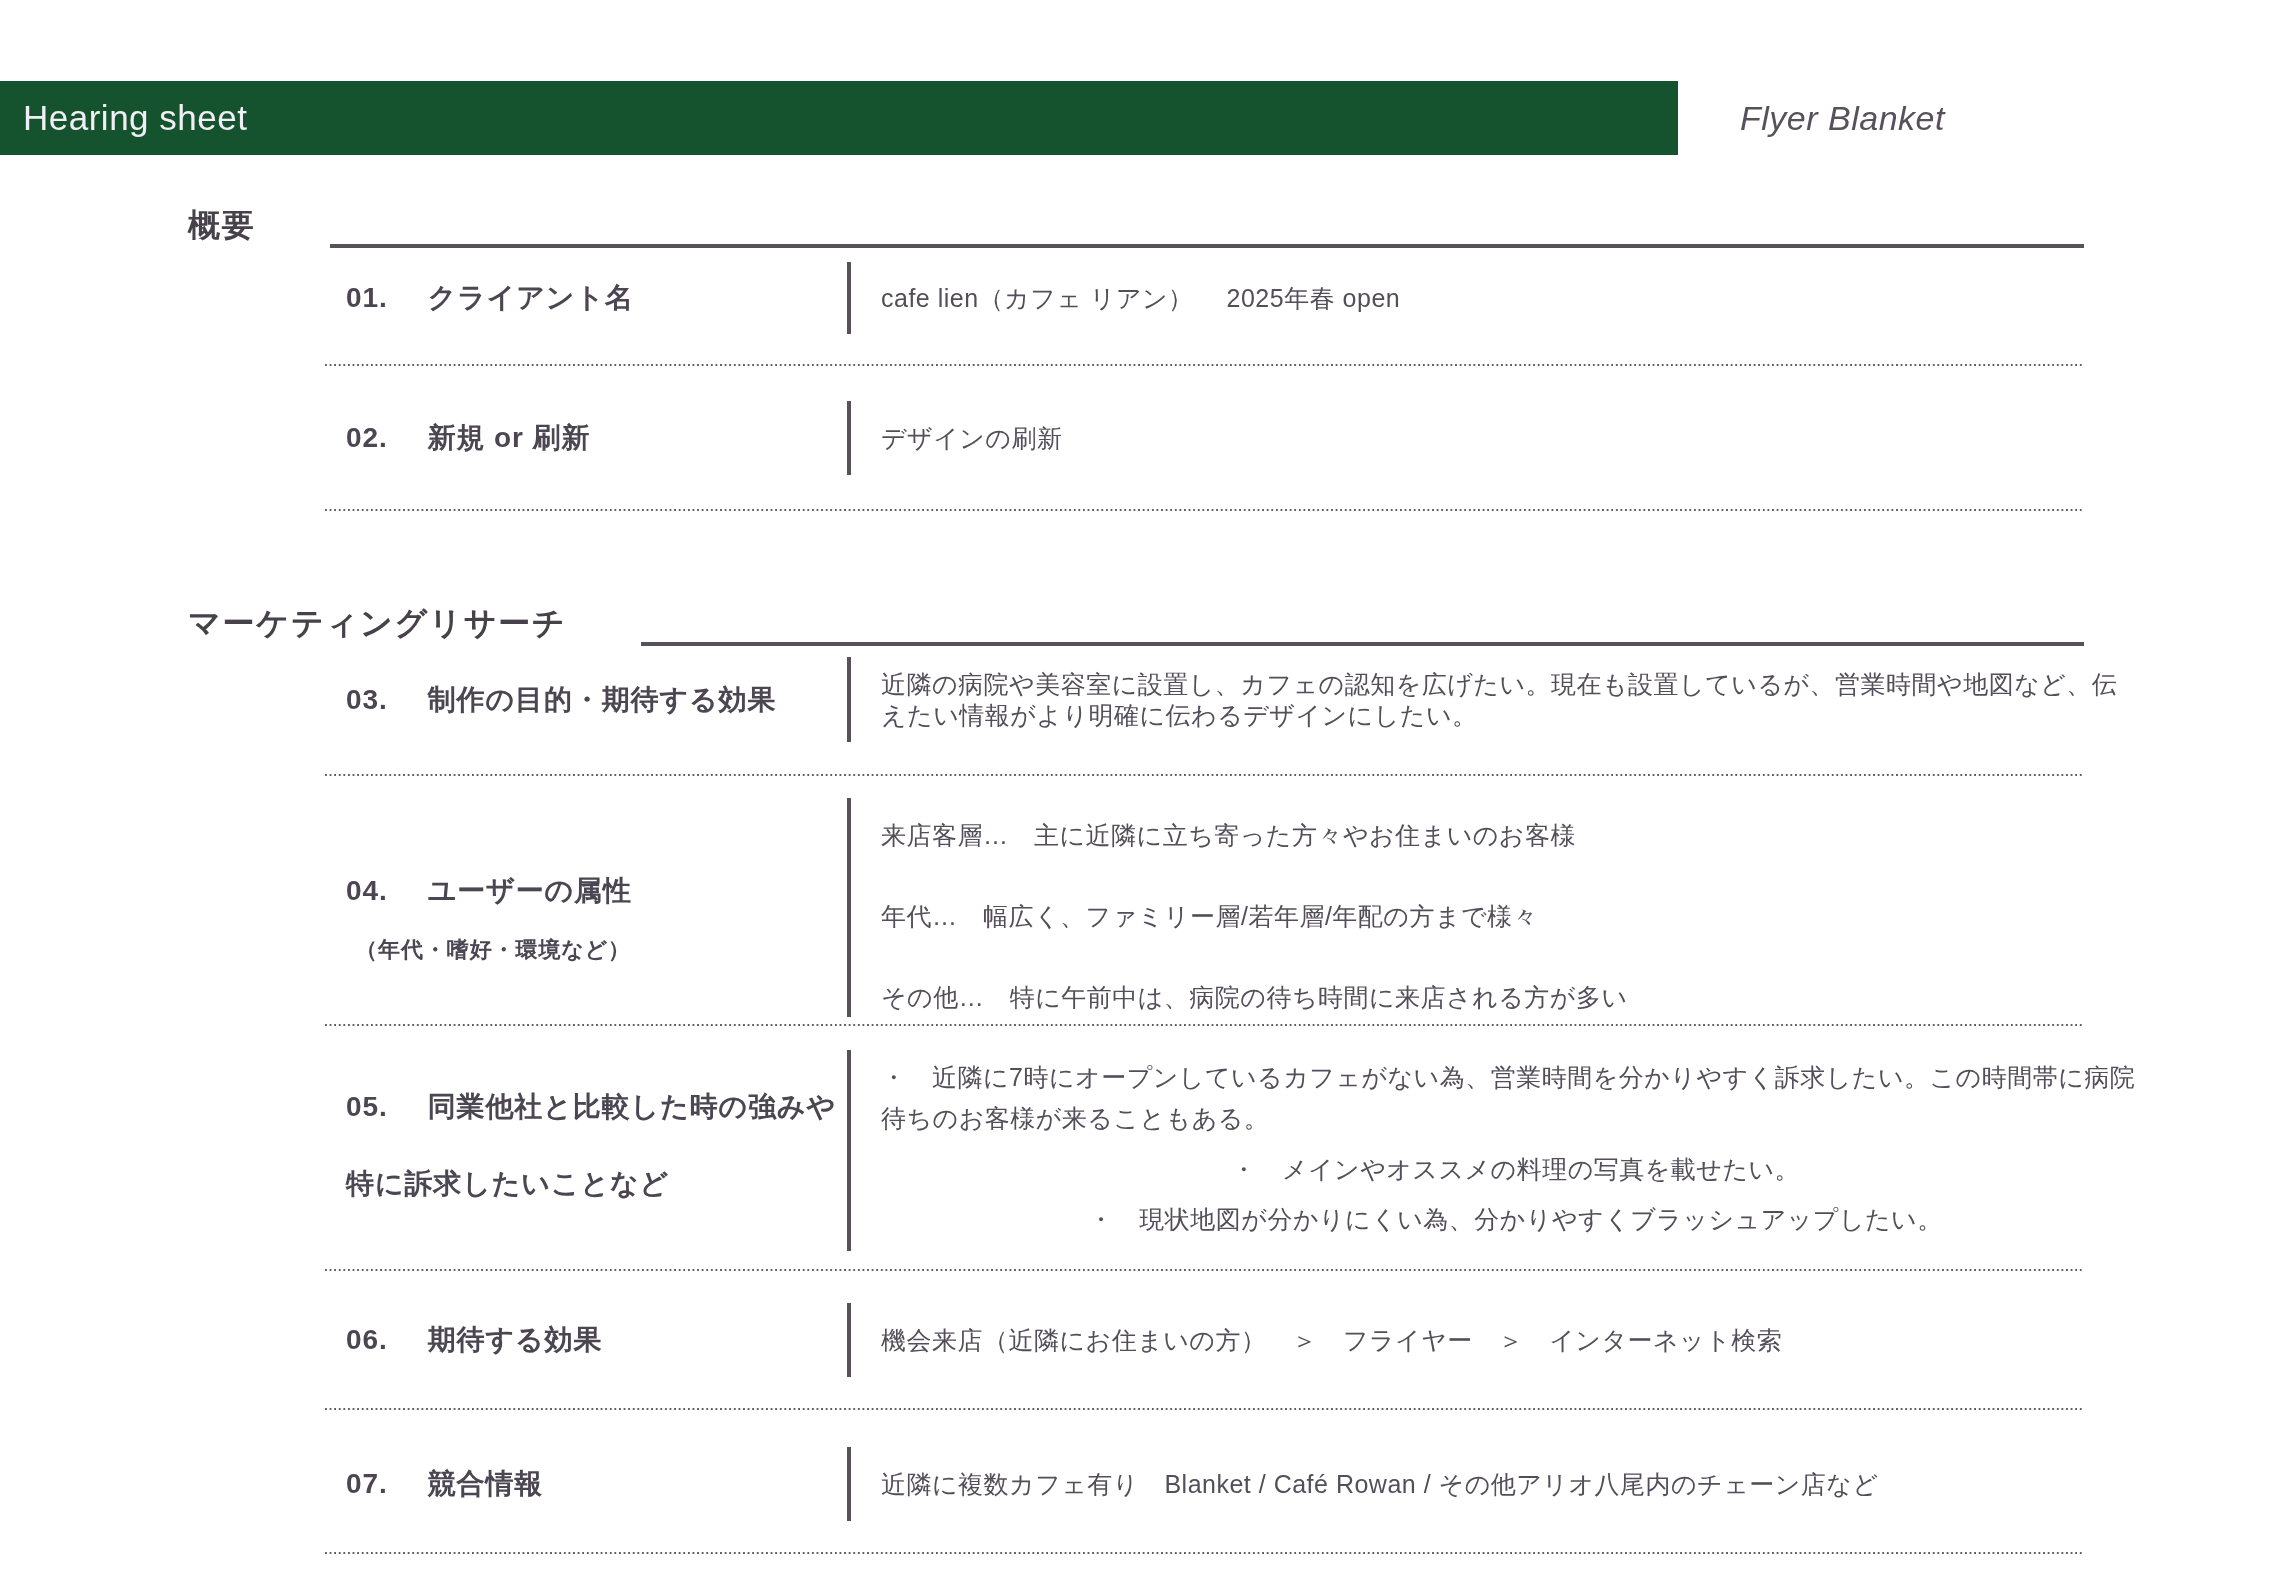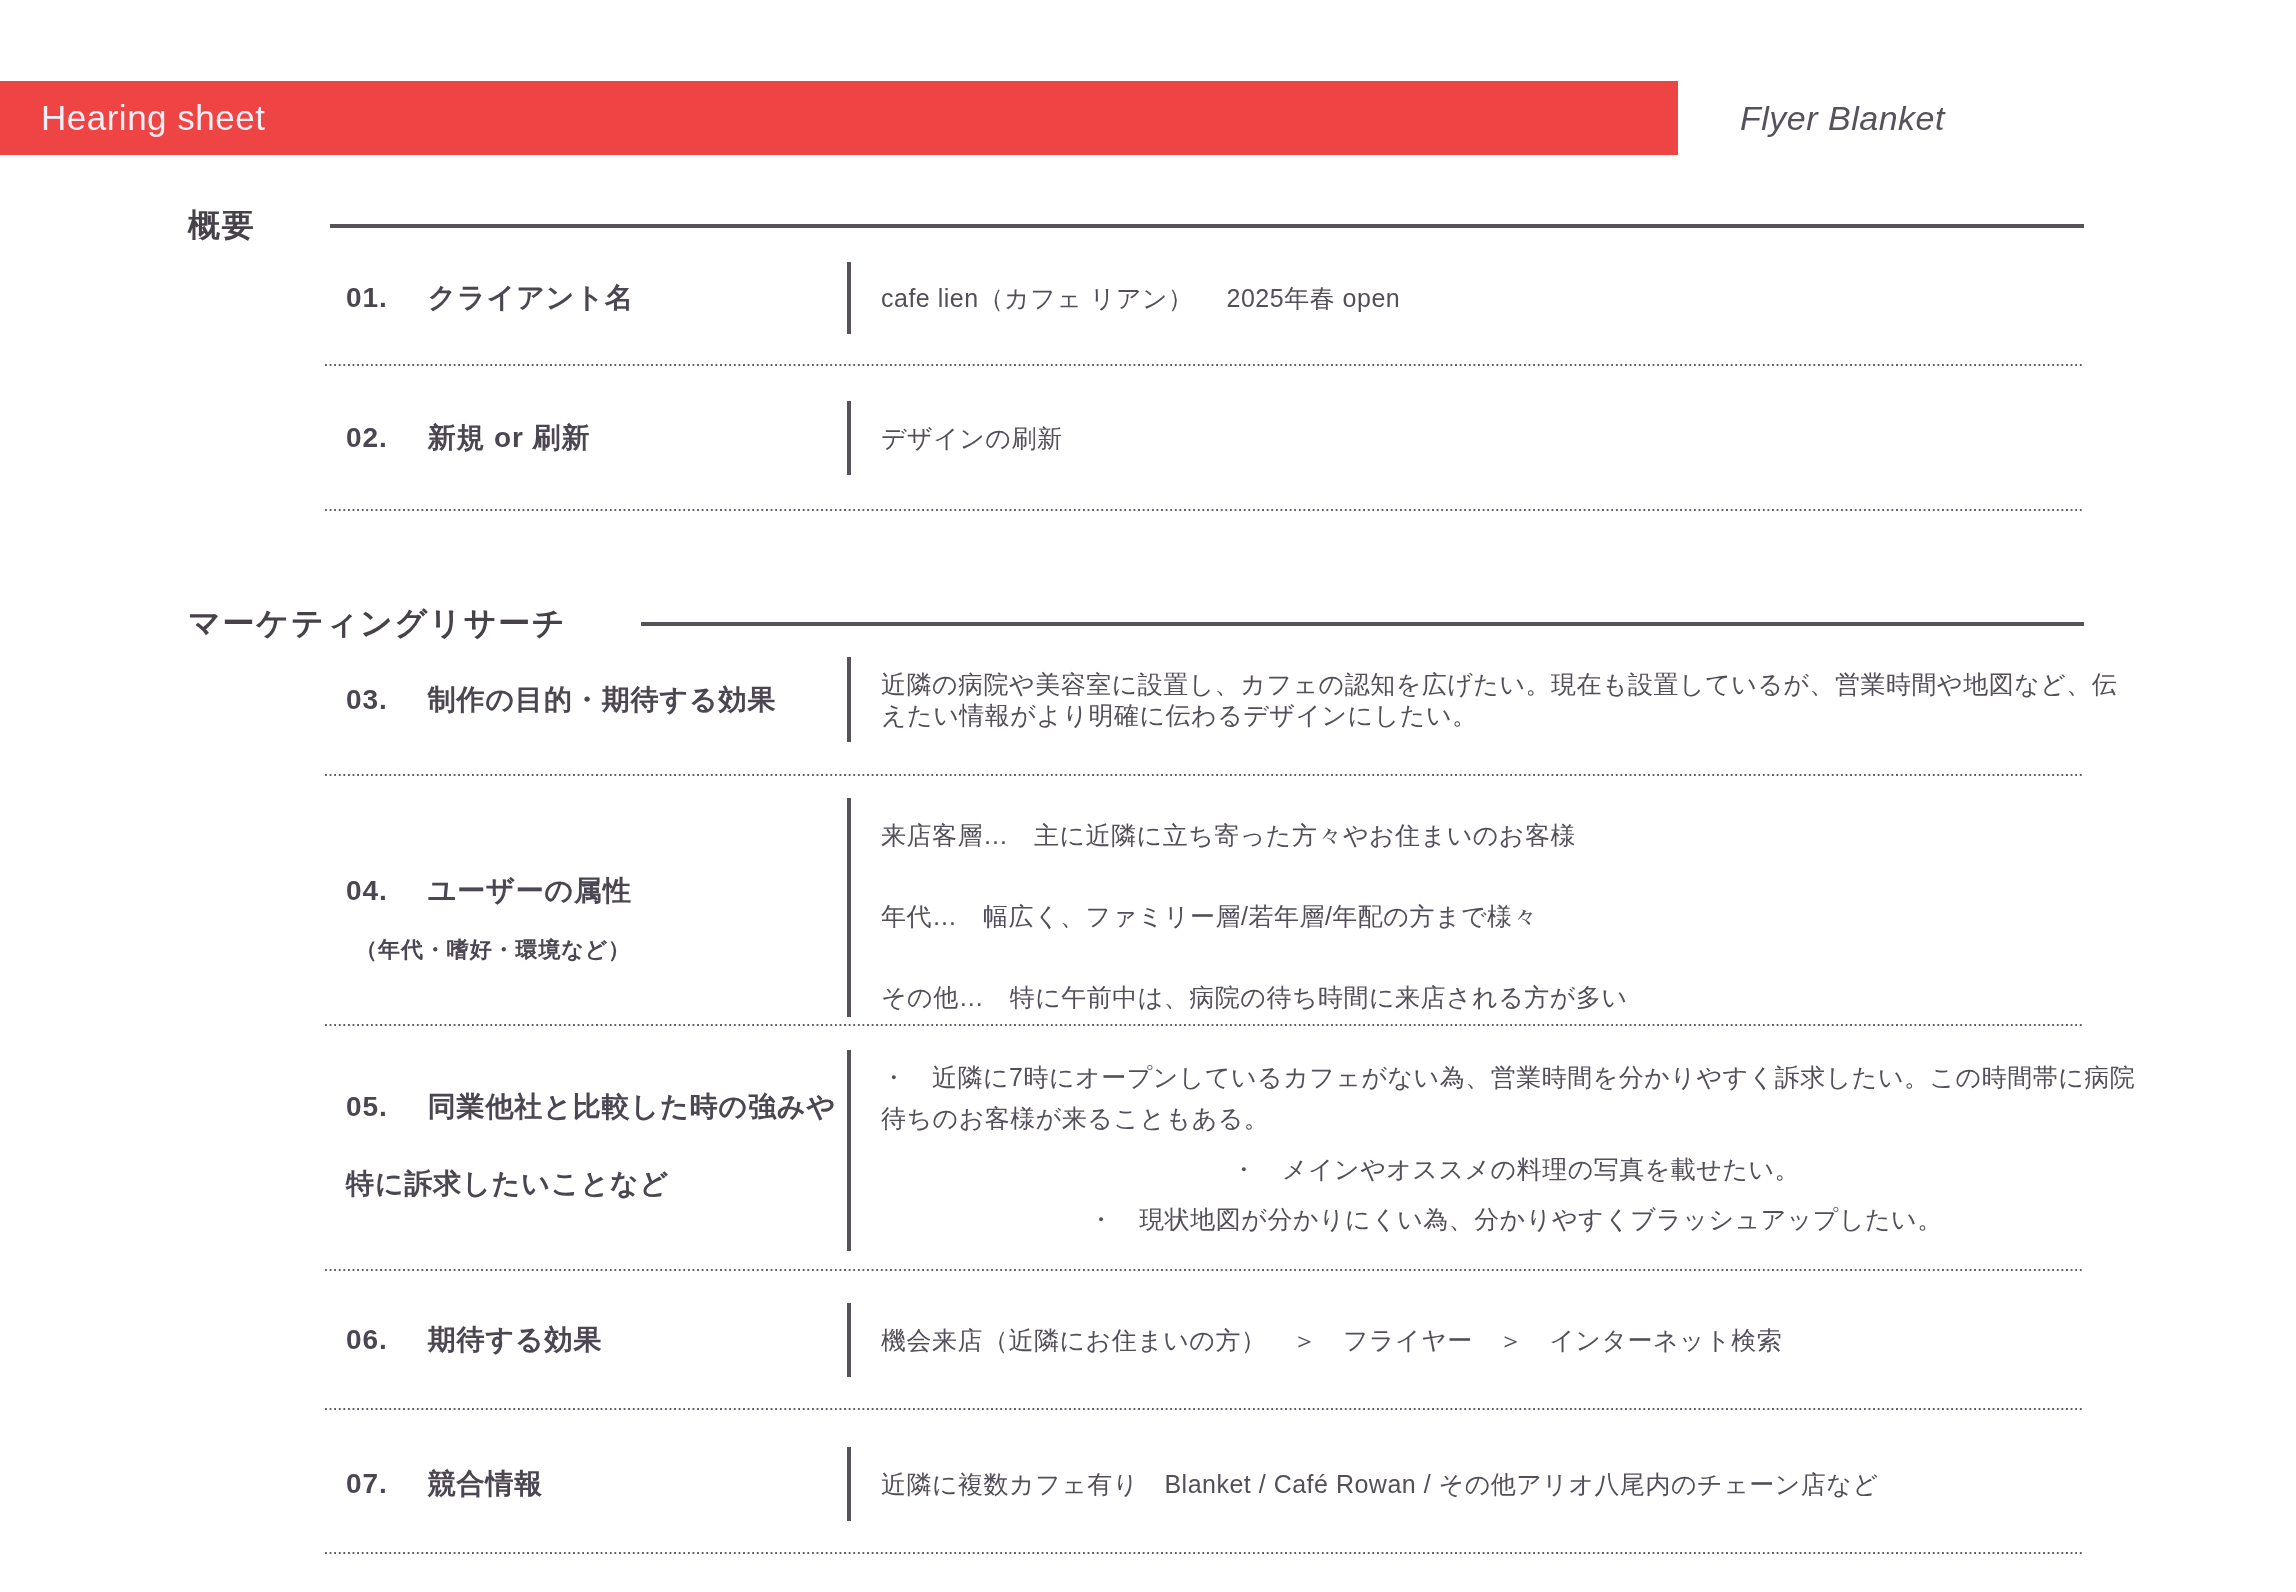--- a/index.html
+++ b/index.html
@@ -11,38 +11,38 @@
     position:relative;
     width:2296px;height:1593px;
     background:#ffffff;
     overflow:hidden;
   }
 
   
   .banner{
     position:absolute;left:0;top:81px;
     width:1678px;height:74px;
-    background:#ef4444;
+    background:#14532d;
     display:flex;align-items:center;
-    padding-left:41px;box-sizing:border-box;
+    padding-left:23px;box-sizing:border-box;
   }
   .banner-title{
     color:#f2eef5;font-size:35px;letter-spacing:0.5px;font-weight:400;
   }
   .project-label{
     position:absolute;left:1740px;top:81px;height:74px;
     display:flex;align-items:center;
     font-size:34px;font-style:italic;font-weight:500;color:#56515b;
     letter-spacing:0.5px;
   }
 
   
   .section-header{
     position:absolute;left:188px;width:1896px;height:44px;
-    display:flex;align-items:center;
+    display:flex;align-items:flex-end;
   }
   .section-title{
     font-size:32px;font-weight:600;color:#474149;letter-spacing:1.8px;
     white-space:nowrap;
   }
   .section-rule{
     flex:1;height:3.7px;background:#57525a;margin-left:74px;
   }
   #sec-overview{top:204px;}
   #sec-marketing{top:602px;}

